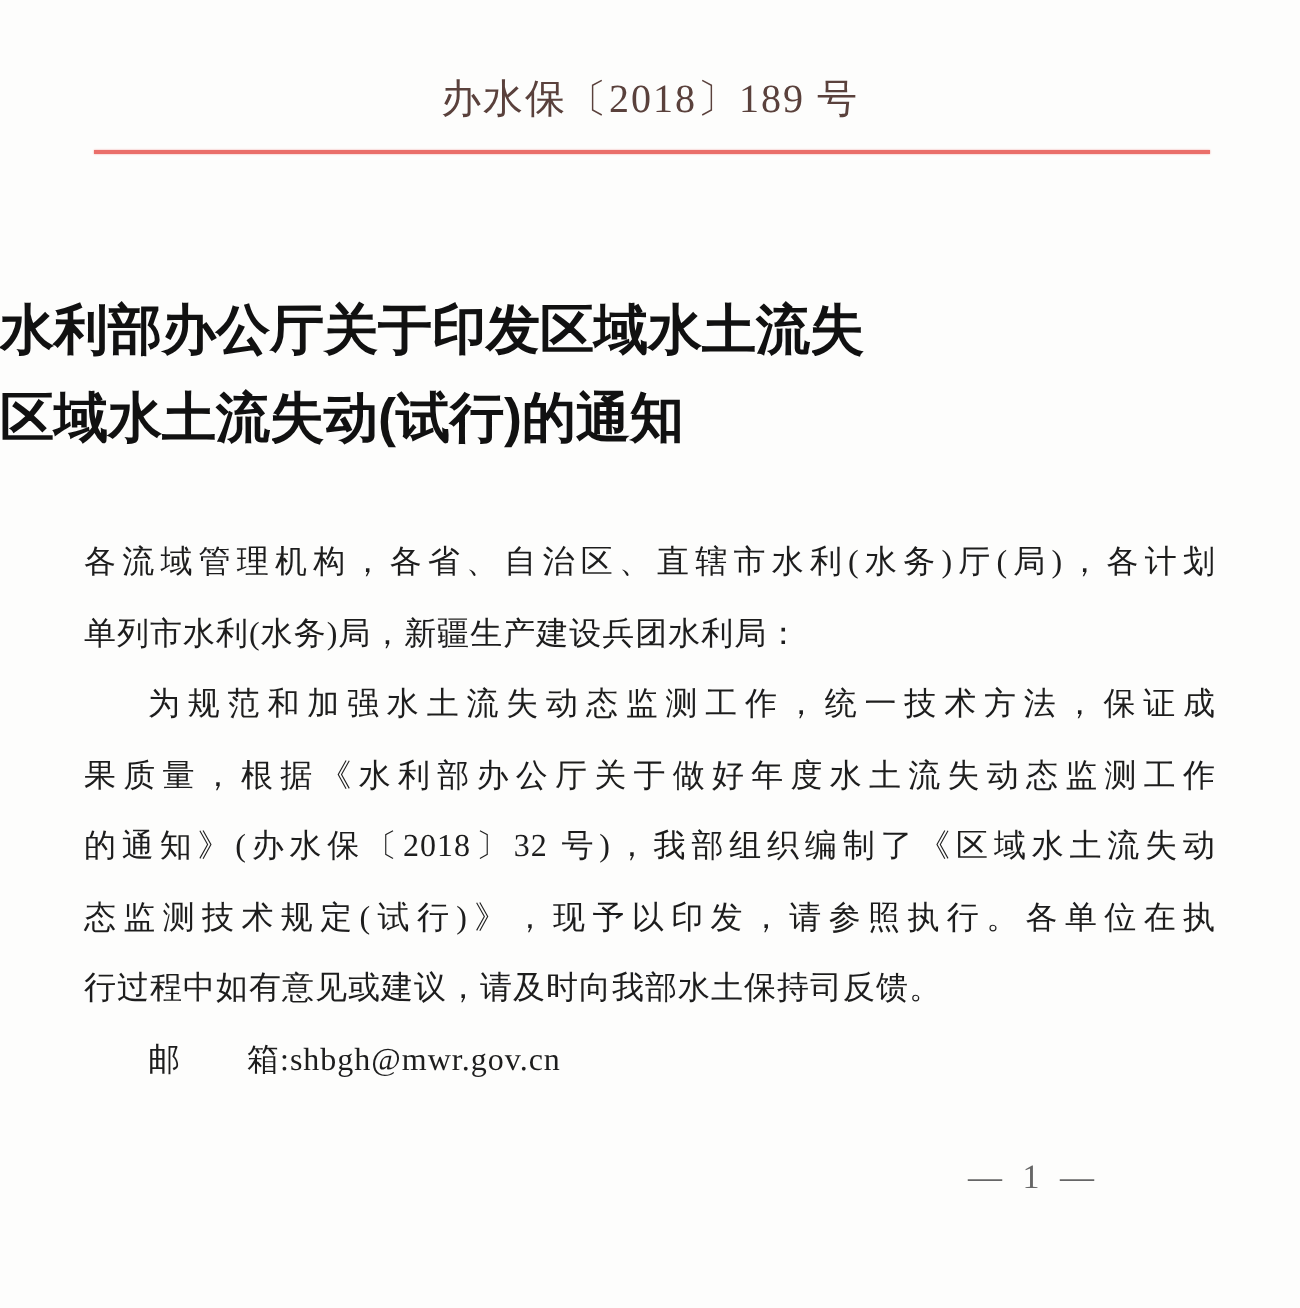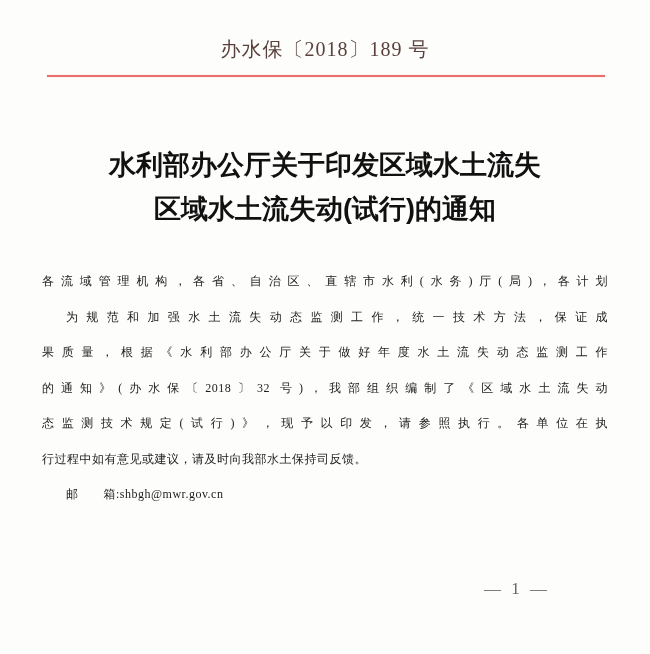--- a/index.html
+++ b/index.html
@@ -34,36 +34,35 @@
     height: 2px;
     background: #ea6f6a;
     box-shadow: 0 0 1px #f09a94;
   }
   .title {
     position: absolute;
     top: 143px;
     left: 0;
     right: 0;
     margin: 0;
-    text-align: center;
     font-size: 27px;
     font-weight: 800;
     line-height: 44px;
     color: #111111;
     font-family: "Liberation Sans", "DejaVu Sans", sans-serif;
   }
   .title .title-line {
     display: block;
   }
   .body-block {
     position: absolute;
     top: 264px;
     left: 42px;
     width: 566px;
-    font-size: 12px;
+    font-size: 16px;
     line-height: 35.5px;
     color: #1d1d1d;
     letter-spacing: 0.5px;
   }
   .line {
     margin: 0;
     white-space: pre-wrap;
   }
   .line.just {
     text-align: justify;
@@ -90,20 +89,21 @@
 
   <div class="red-line"></div>
 
   <h1 class="title">
     <span class="title-line">水利部办公厅关于印发区域水土流失</span>
     <span class="title-line">区域水土流失动(试行)的通知</span>
   </h1>
 
   <div class="body-block">
     <p class="line just">各流域管理机构，各省、自治区、直辖市水利(水务)厅(局)，各计划</p>
+    <p class="line">单列市水利(水务)局，新疆生产建设兵团水利局：</p>
     <p class="line just indent">为规范和加强水土流失动态监测工作，统一技术方法，保证成</p>
     <p class="line just">果质量，根据《水利部办公厅关于做好年度水土流失动态监测工作</p>
     <p class="line just">的通知》(办水保〔2018〕32 号)，我部组织编制了《区域水土流失动</p>
     <p class="line just">态监测技术规定(试行)》，现予以印发，请参照执行。各单位在执</p>
     <p class="line">行过程中如有意见或建议，请及时向我部水土保持司反馈。</p>
     <p class="line indent">邮　　箱:shbgh@mwr.gov.cn</p>
   </div>
 
   <div class="footer-pagenum">— 1 —</div>
 

